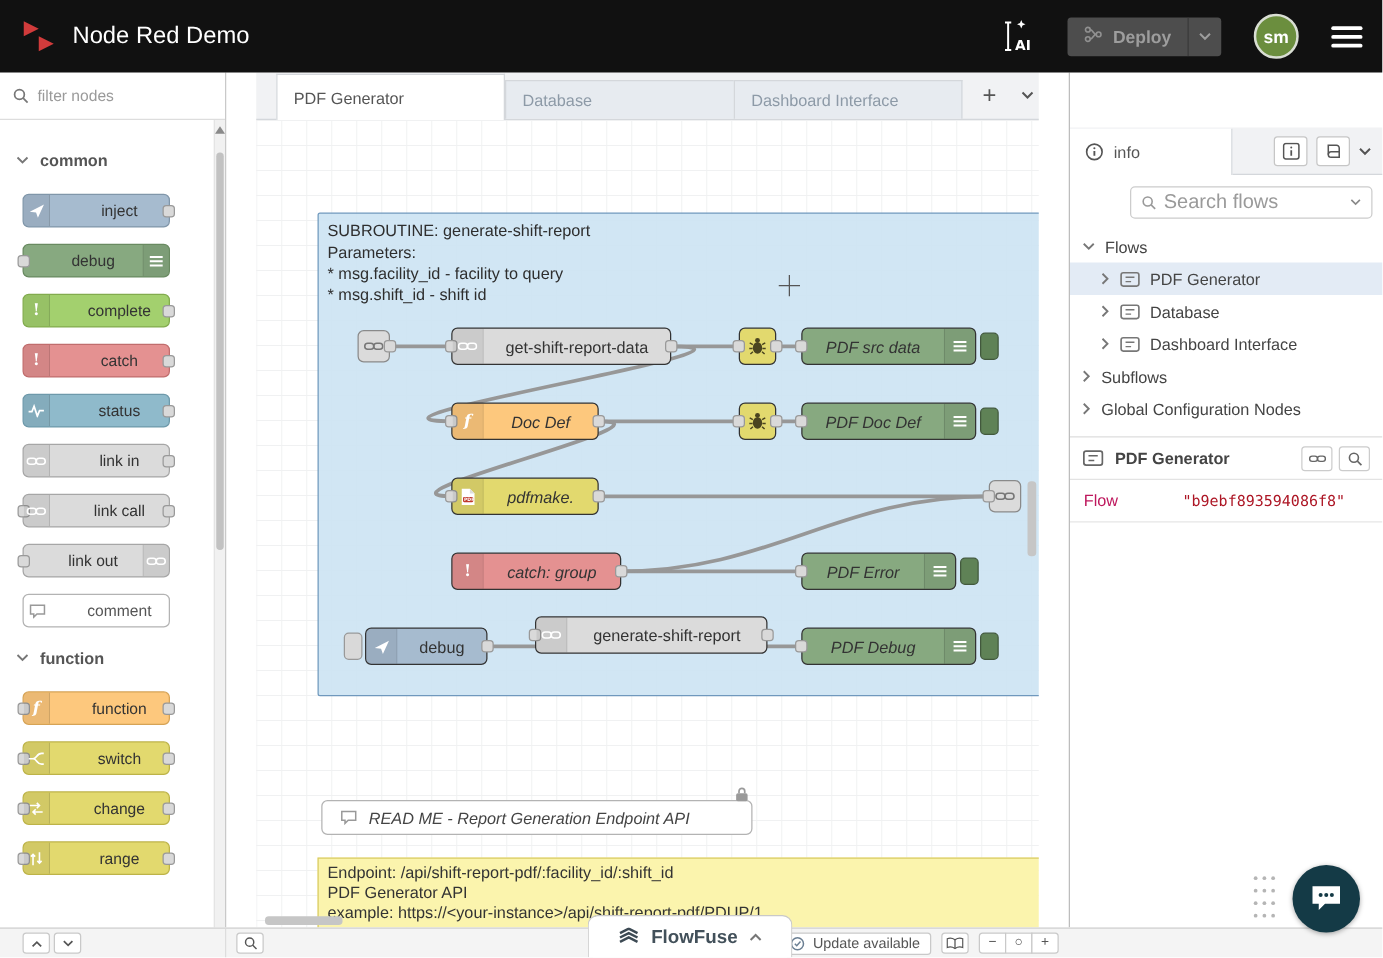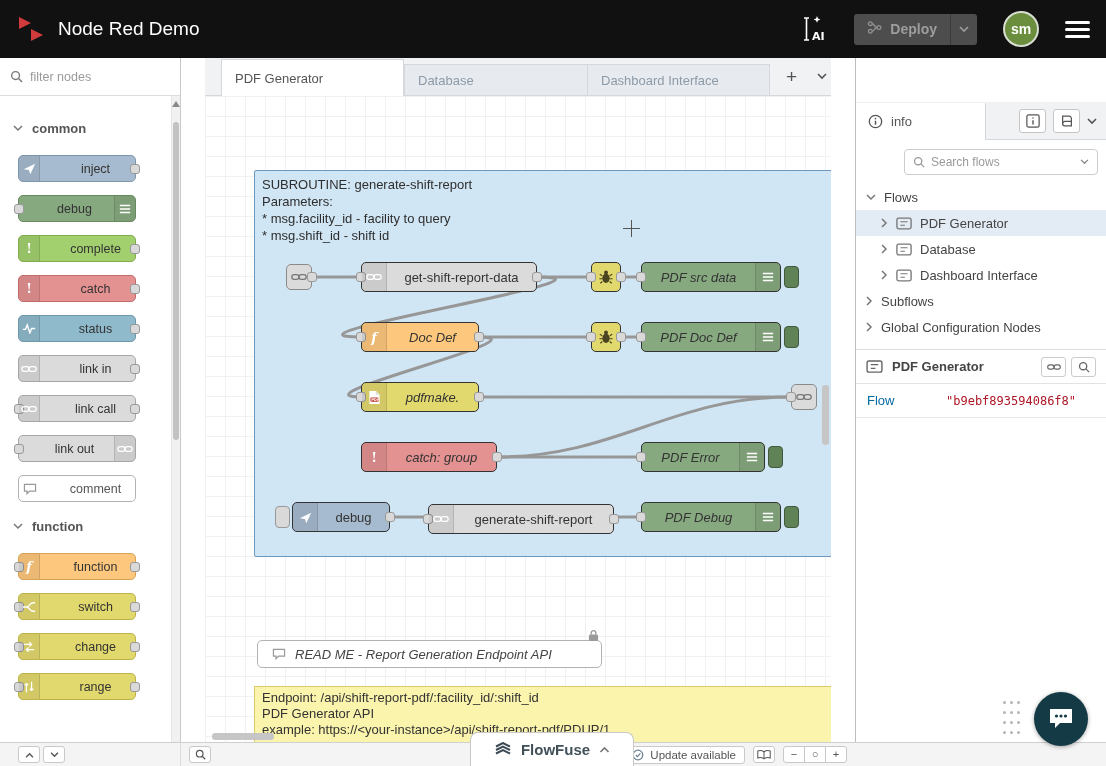--- a/index.html
+++ b/index.html
@@ -92,33 +92,33 @@
   .h-thumb { position:absolute; bottom:2px; height:7px; background:#c6c6c6; border-radius:3px; }
 
   
   .sidebar { width:251px; flex:none; border-left:1px solid #bdbdbd; background:#fff; position:relative; }
   .sb-tabs { height:38px; background:#f1f2f4; border-bottom:1px solid #d4d7db; display:flex; align-items:flex-end;margin-top:44px; }
   .sb-tab { width:130px; height:37px; background:#fff; border-right:1px solid #d4d7db; display:flex; align-items:center; gap:8px; padding:0 12px; font-size:13px; color:#555; margin-bottom:-1px; z-index:2; }
   .sb-tabtools { margin-left:auto; display:flex; align-items:center; gap:7px; padding:0 9px 6px 0; color:#555; }
   .icon-btn { width:27px; height:24px; border:1px solid #c6c6c6; border-radius:3px; background:#fff; display:flex; align-items:center; justify-content:center; color:#555; }
   .sb-search-row { padding:9px 8px 9px 48px; }
   .sb-search { display:flex; align-items:center; gap:6px; border:1px solid #ccc; border-radius:4px; height:26px; padding:0 8px; color:#999; }
-  .sb-search input { border:none; outline:none; flex:1; min-width:0; font-size:12px; color:#555; font-family:inherit; background:transparent; }
+  .sb-search input { border:none; outline:none; flex:1; min-width:0; font-size:16px; color:#555; font-family:inherit; background:transparent; }
   .sb-search input::placeholder { color:#9a9a9a; }
   .tree { font-size:13px; color:#444; }
   .tree-row { display:flex; align-items:center; height:26px; gap:8px; padding-left:10px; white-space:nowrap; overflow:hidden; }
   .tree-row.lvl1 { padding-left:25px; }
   .tree-row.selected { background:#e3ebf5; }
   .chev-ic { display:inline-flex; color:#777; line-height:0; }
   .panel-divider { height:1px; background:#ddd; margin-top:9px; }
   .panel-head { display:flex; align-items:center; gap:9px; height:34px; padding:0 10px; font-weight:bold; color:#444; border-bottom:1px solid #e3e3e3; }
   .panel-head .btns { margin-left:auto; display:flex; gap:5px; }
   .mini-btn { width:25px; height:20px; border:1px solid #ccc; border-radius:3px; display:flex; align-items:center; justify-content:center; color:#666; background:#fff; }
   .prop-row { display:flex; align-items:center; min-height:34px; border-bottom:1px solid #e6e6e6; }
-  .prop-label { width:90px; padding-left:11px; color:#0369a1; flex:none; }
+  .prop-label { width:90px; padding-left:11px; color:#be185d; flex:none; }
   .prop-value { font-family:"DejaVu Sans Mono",monospace; font-size:12px; color:#ad1625; }
 
   
   .footer { position:absolute; left:0; right:0; bottom:0; height:24px; background:#f4f4f4; border-top:1px solid #cfcfcf; display:flex; align-items:center; z-index:20; }
   .f-left { width:181px; flex:none; height:100%; display:flex; align-items:center; gap:3px; padding-left:18px; border-right:1px solid #ddd; }
   .f-canvas { flex:1; height:100%; display:flex; align-items:center; padding:0 8px; position:relative; }
   .f-right { width:251px; flex:none; height:100%; }
   .fbtn { min-width:22px; height:17px; border:1px solid #c9c9c9; background:#fff; border-radius:3px; display:flex; align-items:center; justify-content:center; color:#555; font-size:11px; line-height:1; }
   .update-chip { display:flex; align-items:center; gap:6px; border:1px solid #c9c9c9; background:#fff; border-radius:3px; height:18px; padding:0 8px; font-size:11.5px; color:#555; margin-right:8px; }
   .zoom { display:flex; margin-left:8px; }
@@ -494,21 +494,21 @@
           <div class="fnode t-inject icon-left" style="left: 87px; top: 406px; width: 98px; height: 30px;">
             <i class="cport out"></i>
             <span class="nicon left">
               <svg width="13" height="13" viewBox="0 0 16 16">
                 <path d="M1 9L15 2 9 15 7.2 9.8z" fill="currentColor"></path>
               </svg>
             </span>
             <span class="lbl">debug</span>
             <i class="inj-btn"></i>
           </div>
-          <div class="fnode t-link icon-left" style="left: 223px; top: 408px; width: 186px; height: 30px;">
+          <div class="fnode t-link icon-left" style="left: 223px; top: 397px; width: 186px; height: 30px;">
             <i class="cport in"></i>
             <i class="cport out"></i>
             <span class="nicon left">
               <svg width="16" height="12" viewBox="0 0 20 14">
                 <rect x="1" y="4" width="9" height="6" rx="3" fill="none" stroke="currentColor" stroke-width="1.6"></rect>
                 <rect x="10" y="4" width="9" height="6" rx="3" fill="none" stroke="currentColor" stroke-width="1.6"></rect>
               </svg>
             </span>
             <span class="lbl">generate-shift-report</span>
           </div>

